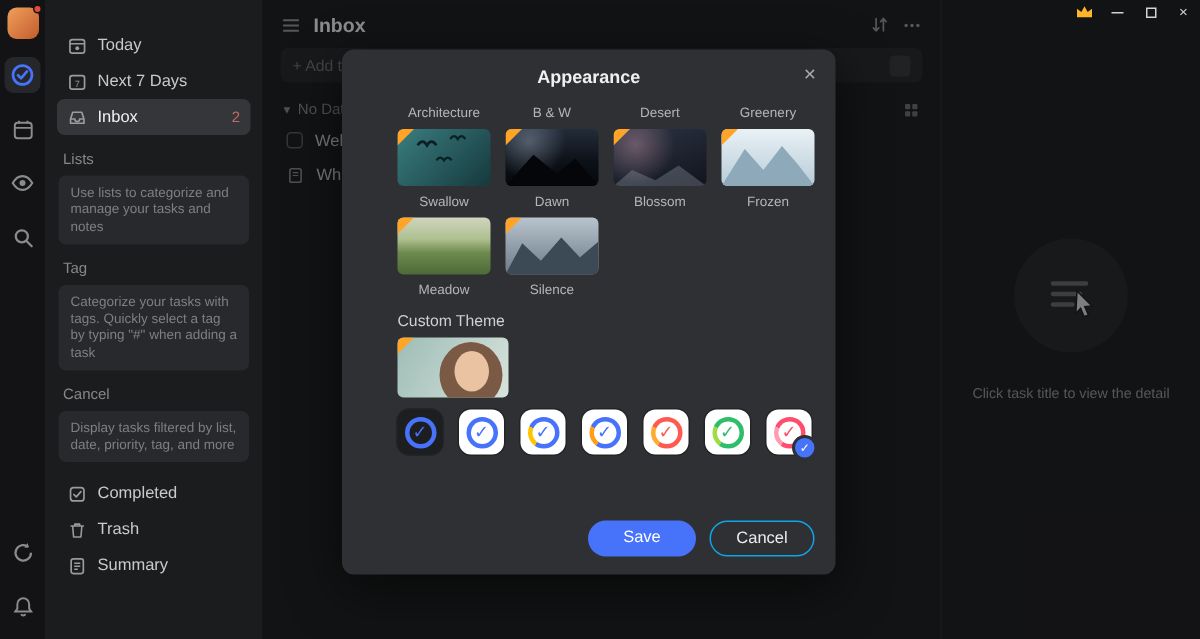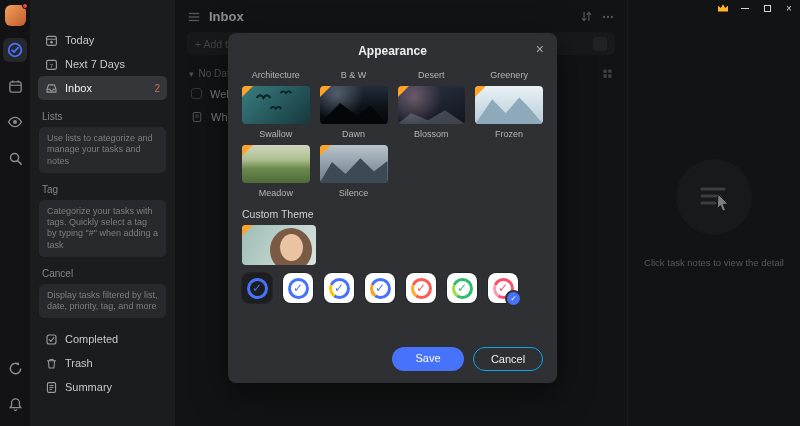--- a/index.html
+++ b/index.html
@@ -13,21 +13,21 @@
             background:linear-gradient(135deg,#f0a05a,#c35b2e); }
   .avatar .dot { position:absolute; right:-2px; top:-2px; width:6px; height:6px; border-radius:50%;
                  background:#e5493d; border:1px solid #131315; }
   .rail-icon { width:24px; height:24px; display:flex; align-items:center; justify-content:center;
                color:#8a8b8e; border-radius:6px; cursor:pointer; }
   .rail-icon.active { background:#26272a; color:#4772fa; }
   .rail-spacer { flex:1; }
 
   
   .sidebar { position:absolute; left:30px; top:0; width:145px; height:100%; background:#1b1c1e;
-             padding:28px 8px; z-index:3; }
+             padding:18px 8px; z-index:3; }
   .side-item { height:24px; display:flex; align-items:center; gap:7px; padding:0 7px;
                border-radius:5px; color:#c9cacc; font-size:11px; cursor:pointer; }
   .side-item .sicon { color:#9a9b9e; display:flex; }
   .side-item.selected { background:#35363a; color:#f0f0f0; }
   .side-item .count { margin-left:auto; font-size:10px; color:#c96b5f; }
   .section-label { font-size:10px; color:#86878a; margin:11px 4px 5px; }
   .hint-box { background:#28292c; border-radius:5px; padding:6px 8px; font-size:9px;
               line-height:1.25; color:#7e7f82; margin:0 1px; }
 
   
@@ -66,21 +66,21 @@
   .tb-max { width:7px; height:7px; border:1px solid #d2d3d5; }
   .tb-min { width:8px; height:1px; background:#d2d3d5; }
 
   
   .modal { position:absolute; left:228px; top:33px; width:329px; height:350px; background:#2f3033;
            border-radius:8px; z-index:10; display:flex; flex-direction:column;
            box-shadow:0 10px 34px rgba(0,0,0,.55); }
   .modal-header { position:relative; padding:11px 0 8px; }
   .modal-title { text-align:center; font-size:12px; font-weight:bold; color:#f0f0f0; }
   .modal-close { position:absolute; right:13px; top:9px; color:#a8a9ac; font-size:14px; cursor:pointer; line-height:1; }
-  .modal-body { padding:2px 14px 0; flex:1; overflow:hidden; }
+  .modal-body { padding:2px 14px 0; flex:1; overflow:hidden;margin-left:23px; }
 
   .tgrid { display:grid; grid-template-columns:repeat(4,1fr); column-gap:10px; }
   .tlabel { text-align:center; font-size:9px; color:#b4b5b8; padding:2px 0 1px; white-space:nowrap;
             overflow:hidden; }
   .thumb { height:38px; border-radius:4px; position:relative; overflow:hidden; cursor:pointer; margin:5px 0 3px; }
   .thumb .fold { position:absolute; left:0; top:0; width:0; height:0;
                  border-top:11px solid #ffa426; border-right:11px solid transparent; z-index:2; }
   .thumb-swallow { background:linear-gradient(135deg,#3a7d80,#16393d); }
   .thumb-dawn { background:linear-gradient(180deg,#222c3a 0%,#0d1219 55%,#05080c 100%); }
   .thumb-dawn::before { content:""; position:absolute; inset:0;
@@ -305,21 +305,21 @@
 
 <div class="detail">
   <div class="detail-circle">
     <svg width="42" height="42" viewBox="0 0 42 42">
       <line x1="9" y1="13" x2="31" y2="13" stroke="#6a6b6e" stroke-width="3" stroke-linecap="round"></line>
       <line x1="9" y1="20" x2="27" y2="20" stroke="#6a6b6e" stroke-width="3" stroke-linecap="round"></line>
       <line x1="9" y1="27" x2="22" y2="27" stroke="#6a6b6e" stroke-width="3" stroke-linecap="round"></line>
       <path d="M25 18 L35 28 L30.2 28.4 L32.6 34 L29.8 35.2 L27.4 29.6 L24.2 33 Z" fill="#d9dadc" stroke="#202124" stroke-width="1"></path>
     </svg>
   </div>
-  <div class="detail-hint">Click task notes to view the detail</div>
+  <div class="detail-hint">Click task title to view the detail</div>
 </div>
 
 <div class="dim"></div>
 
 <div class="titlebar">
   <span class="tb-btn">
     <svg width="12" height="10" viewBox="0 0 12 10">
         <path d="M1 8.5 L1 2.8 L3.9 5 L6 1.2 L8.1 5 L11 2.8 L11 8.5 Z" fill="#ffb42a"></path>
       </svg>
   </span>

